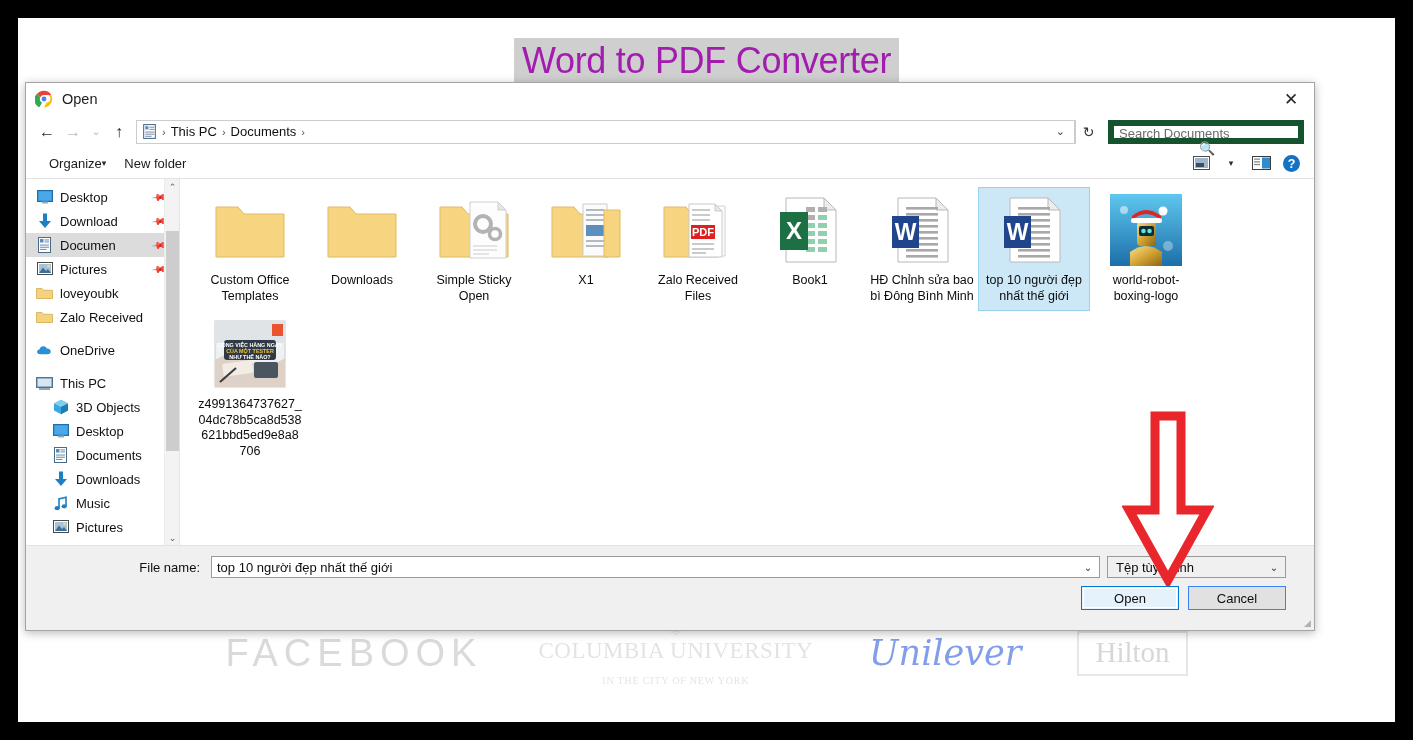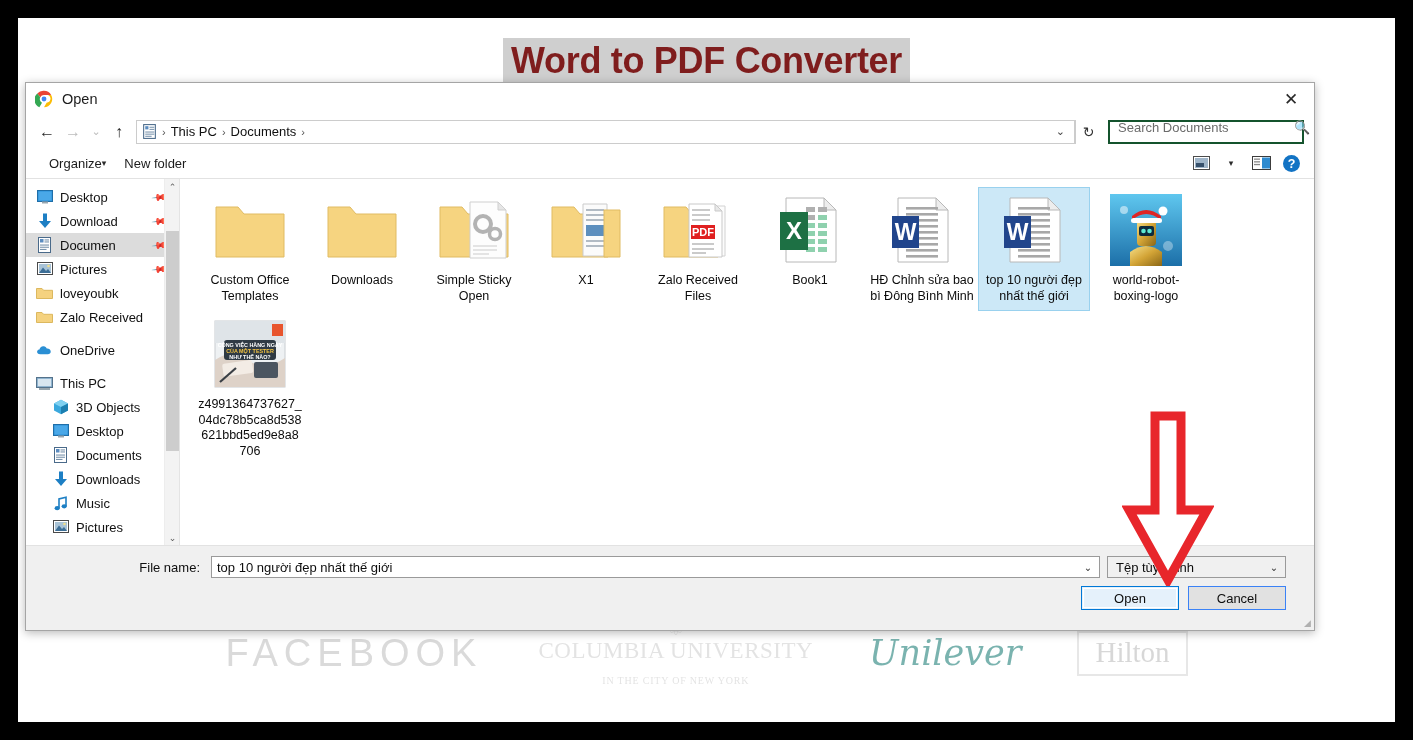--- a/index.html
+++ b/index.html
@@ -23,22 +23,22 @@
     background: #ffffff;
     overflow: hidden;
   }
 
   
   #bg-title {
     position: absolute;
     left: 0; right: 0; top: 22px;
     text-align: center;
     font-size: 36px;
-    font-weight: bold;
-    color: #7f1d1d;
+    font-weight: normal;
+    color: #a21caf;
     letter-spacing: -0.3px;
   }
   #bg-title span.hl {
     background: #cfcfcf;
     padding: 2px 8px 4px 8px;
   }
 
   #logo-strip {
     position: absolute;
     left: 0; right: 0; top: 600px;
@@ -59,21 +59,21 @@
     font-family: "Liberation Serif", serif;
     color: #cdcdcd;
   }
   .logo-columbia .crown { font-size: 17px; line-height: 1; }
   .logo-columbia .l1 { font-size: 23px; letter-spacing: 0.5px; }
   .logo-columbia .l2 { font-size: 10px; letter-spacing: 0.8px; margin-top: 11px; }
   .logo-unilever {
     font-family: "DejaVu Serif", serif;
     font-size: 35px;
     font-style: italic;
-    color: #0f766e;
+    color: #1d4ed8;
   }
   .logo-hilton {
     font-family: "Liberation Serif", serif;
     font-size: 29px;
     color: #b8b8b8;
     border: 2px solid #d4d4d4;
     padding: 3px 16px 5px 16px;
   }
 
   
@@ -151,25 +151,26 @@
   #bc-spacer { flex: 1; }
   #bc-chevron { padding: 0 7px; font-size: 11px; color: #444; cursor: pointer; }
   #refresh-btn {
     width: 26px; height: 24px;
     border-left: 1px solid #cccccc;
     display: flex; align-items: center; justify-content: center;
     font-size: 14px; color: #333; cursor: pointer;
   }
   #search-box {
     width: 196px; height: 24px;
-    border: 2px solid #14532d;
+    border: 6px solid #14532d;
     margin-left: 7px;
     display: flex; align-items: center;
     padding: 0 6px 8px 8px;
     background: #fff;
+    flex-direction: column;
   }
   #search-input {
     flex: 1; border: none; outline: none;
     font-size: 13px; color: #5c5c5c;
     font-family: "Liberation Sans", sans-serif;
     background: transparent;
   }
   #search-input::placeholder { color: #6b6b6b; }
   #search-icon { font-size: 13px; color: #444; }
 

